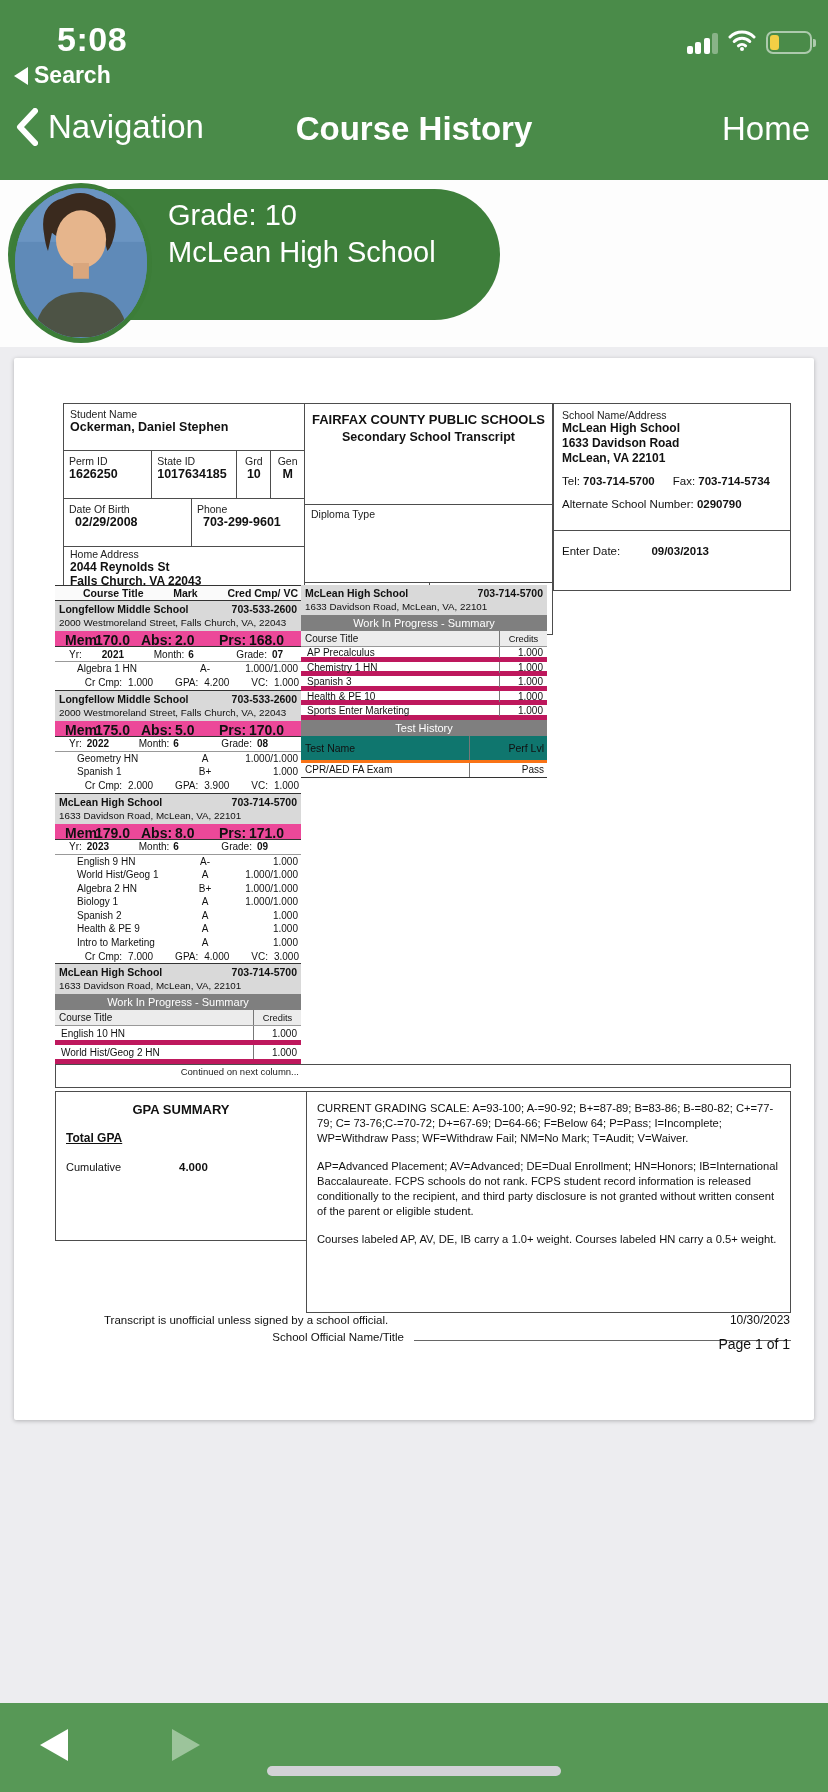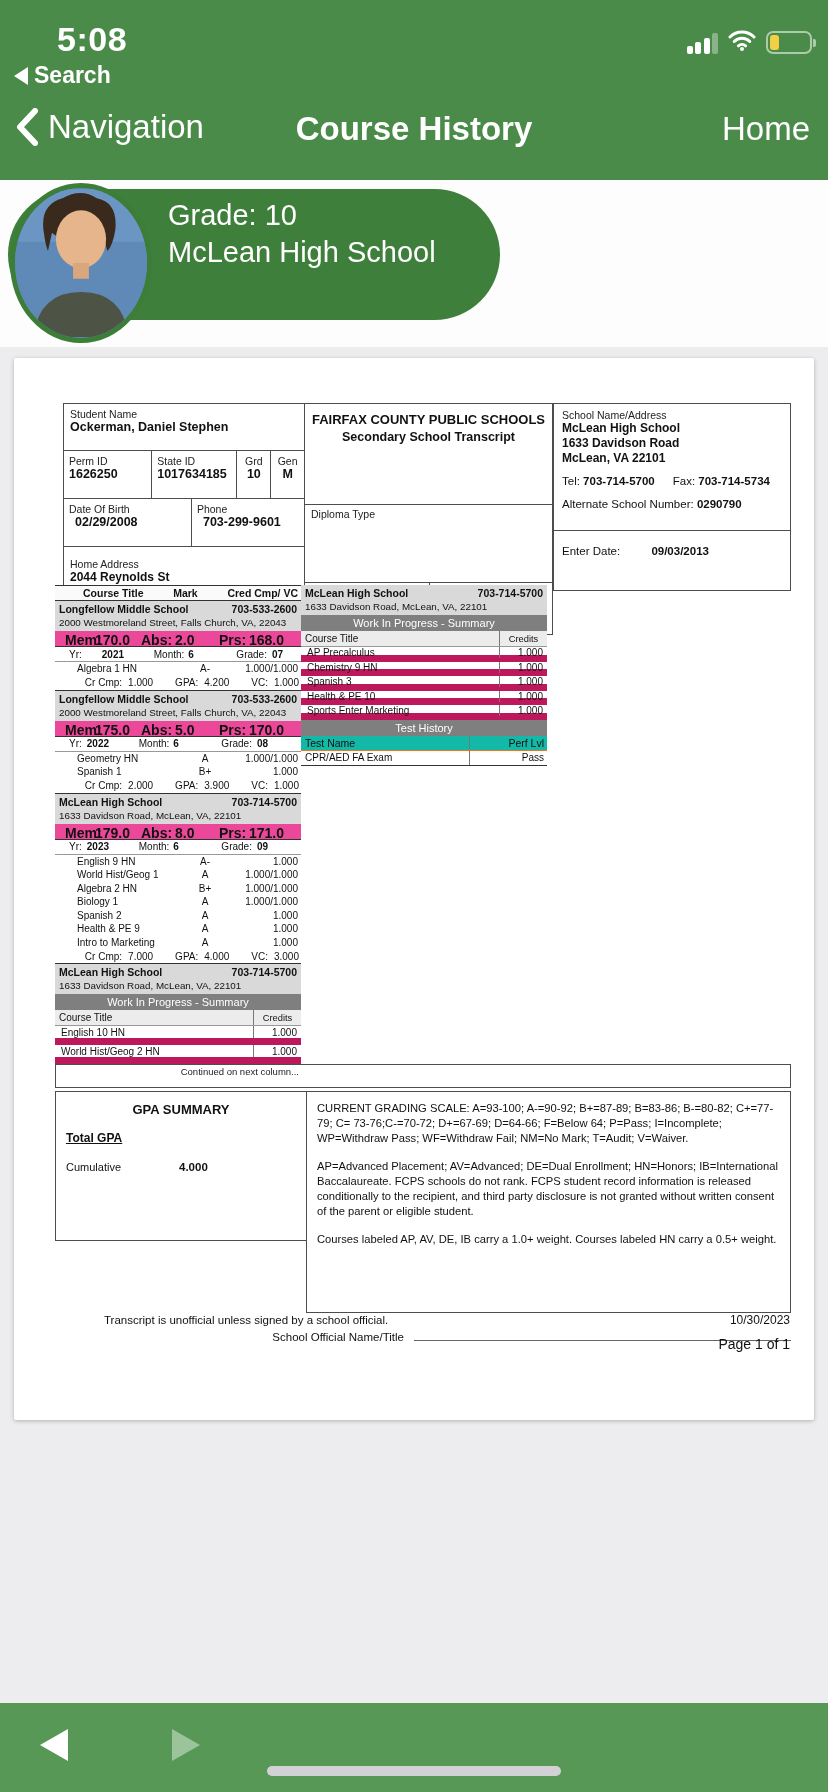--- a/index.html
+++ b/index.html
@@ -44,21 +44,21 @@
   .hcol1 { width:242px; border:1px solid #4d4d4d; }
   .hcol2 { width:248px; border:1px solid #4d4d4d; border-left:none; }
   .hcol3 { width:238px; }
   .lab { font-size:10.5px; color:#222; }
   .val { font-size:12.5px; font-weight:700; }
   .hrow-name { height:46px; padding:4px 6px; }
   .hrow-ids { height:48px; display:flex; border-top:1px solid #4d4d4d; }
   .hcell { padding:4px 5px; border-left:1px solid #4d4d4d; }
   .hcell:first-child { border-left:none; }
   .hrow-dob { height:48px; display:flex; border-top:1px solid #4d4d4d; }
-  .hrow-home { height:60px; padding:11px 6px; border-top:1px solid #4d4d4d; }
+  .hrow-home { height:60px; padding:1px 6px; border-top:1px solid #4d4d4d; }
   .c2-district { height:100px; text-align:center; padding-top:8px; }
   .c2-district .d1 { font-size:13px; font-weight:700; }
   .c2-district .d2 { font-size:12.5px; font-weight:700; margin-top:3px; }
   .c2-diploma { height:42px; border-top:1px solid #4d4d4d; padding:3px 6px; }
   .c2-leave { height:52px; border-top:1px solid #4d4d4d; display:flex;margin-top:36px; }
   .c2-leave > div { width:50%; padding:3px 6px; }
   .c2-leave > div:last-child { border-left:1px solid #4d4d4d; height:36px; }
   .c3-box1 { border:1px solid #4d4d4d; padding:5px 8px; height:128px; }
   .c3-box1 .addr { font-size:12px; font-weight:700; line-height:15px; }
   .c3-telfax { margin-top:9px; font-size:11.5px; display:flex; gap:18px; }
@@ -75,25 +75,25 @@
   .memline { background:#ec4899; font-size:14px; padding:1px 6px 2px 10px; height:15px; display:flex;font-weight:bold; }
   .memline span { display:inline-block; }
   .yrline { height:16px; border-top:1.5px solid #333; border-bottom:1px solid #999; display:flex; align-items:center; font-size:10px; padding:0 6px 0 14px; }
   .crow { display:grid; grid-template-columns:1fr 34px 76px; height:13.5px; align-items:center; padding:0 3px 0 22px; font-size:10px; }
   .crow .mk { text-align:center; }
   .crow .cd { text-align:right; }
   .totline { display:flex; justify-content:flex-end; gap:0; font-size:10px; height:15px; align-items:center; border-bottom:1.5px solid #333; padding-right:2px; }
   .darkbar { background:#7f7f7f; color:#fff; text-align:center; font-size:11px; height:16px; line-height:16px; }
   .wip-hdr { display:grid; grid-template-columns:1fr 48px; background:#ececec; border-bottom:1px solid #999; height:16px; align-items:center; font-size:10px; padding-left:4px; }
   .wip-hdr .cr { border-left:1px solid #777; height:100%; display:flex; align-items:center; justify-content:center; font-size:9.3px; }
-  .wip-row { display:grid; grid-template-columns:1fr 48px; height:19px; align-items:center; border-bottom:7px solid #be185d; font-size:10px; padding-left:6px; background:#fff; }
+  .wip-row { display:grid; grid-template-columns:1fr 48px; height:19px; align-items:center; border-bottom:5px solid #be185d; font-size:10px; padding-left:6px; background:#fff; }
   .wip-row .cr { border-left:1px solid #777; height:100%; display:flex; align-items:center; justify-content:flex-end; padding-right:4px; }
   .wip-row-sm { height:14.5px; }
   .continued { text-align:right; font-size:9.5px; padding:2px 2px 0 0; color:#222; }
-  .test-hdr { display:grid; grid-template-columns:1fr 78px; background:#14b8a6; border-bottom:1px solid #f97316; height:15px; align-items:center; font-size:10.5px; padding-left:4px; }
+  .test-hdr { display:grid; grid-template-columns:1fr 78px; background:#0f766e; border-bottom:3px solid #f97316; height:27px; align-items:center; font-size:10.5px; padding-left:4px; }
   .test-hdr .pf { border-left:1px solid #777; height:100%; display:flex; align-items:center; justify-content:flex-end; padding-right:3px; }
   .test-row { display:grid; grid-template-columns:1fr 78px; height:15px; align-items:center; font-size:10px; padding-left:4px; border-bottom:1.5px solid #333; }
   .test-row .pf { border-left:1px solid #777; height:100%; display:flex; align-items:center; justify-content:flex-end; padding-right:3px; }
   .gap6 { display:inline-block; width:6px; }
 
   
   .emptybox { position:absolute; left:41px; top:706px; width:736px; height:24px; border:1px solid #4d4d4d; }
   .gpabox { position:absolute; left:41px; top:733px; width:252px; height:150px; border:1px solid #4d4d4d; }
   .gpa-title { text-align:center; font-size:13px; font-weight:700; margin-top:10px; }
   .gpa-total { margin:14px 0 0 10px; font-size:12px; font-weight:700; text-decoration:underline; }
@@ -452,21 +452,21 @@
     <div class="darkbar">Work In Progress - Summary</div>
     <div class="wip-hdr">
         <span>Course Title</span>
         <span class="cr">Credits</span>
       </div>
     <div class="wip-row wip-row-sm">
         <span>AP Precalculus</span>
         <span class="cr">1.000</span>
       </div>
     <div class="wip-row wip-row-sm">
-        <span>Chemistry 9 HN</span>
+        <span>Chemistry 1 HN</span>
         <span class="cr">1.000</span>
       </div>
     <div class="wip-row wip-row-sm">
         <span>Spanish 3</span>
         <span class="cr">1.000</span>
       </div>
     <div class="wip-row wip-row-sm">
         <span>Health &amp; PE 10</span>
         <span class="cr">1.000</span>
       </div>

